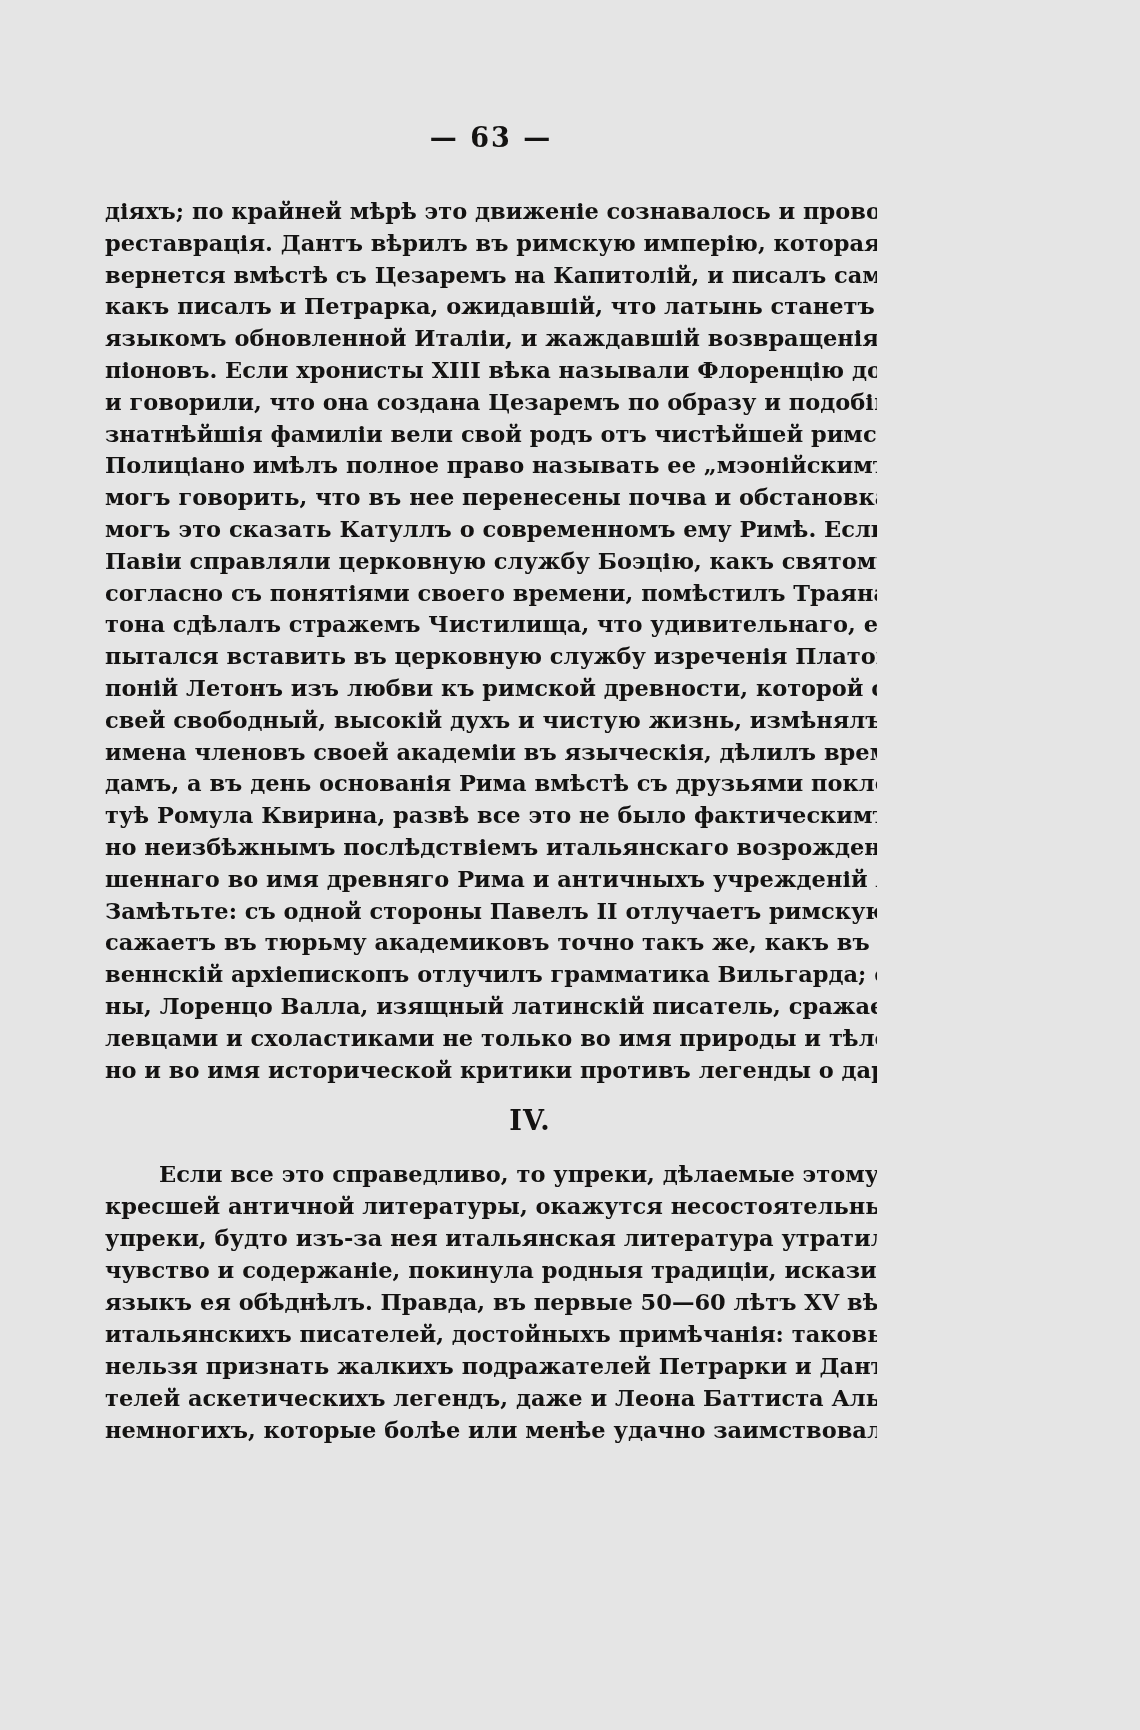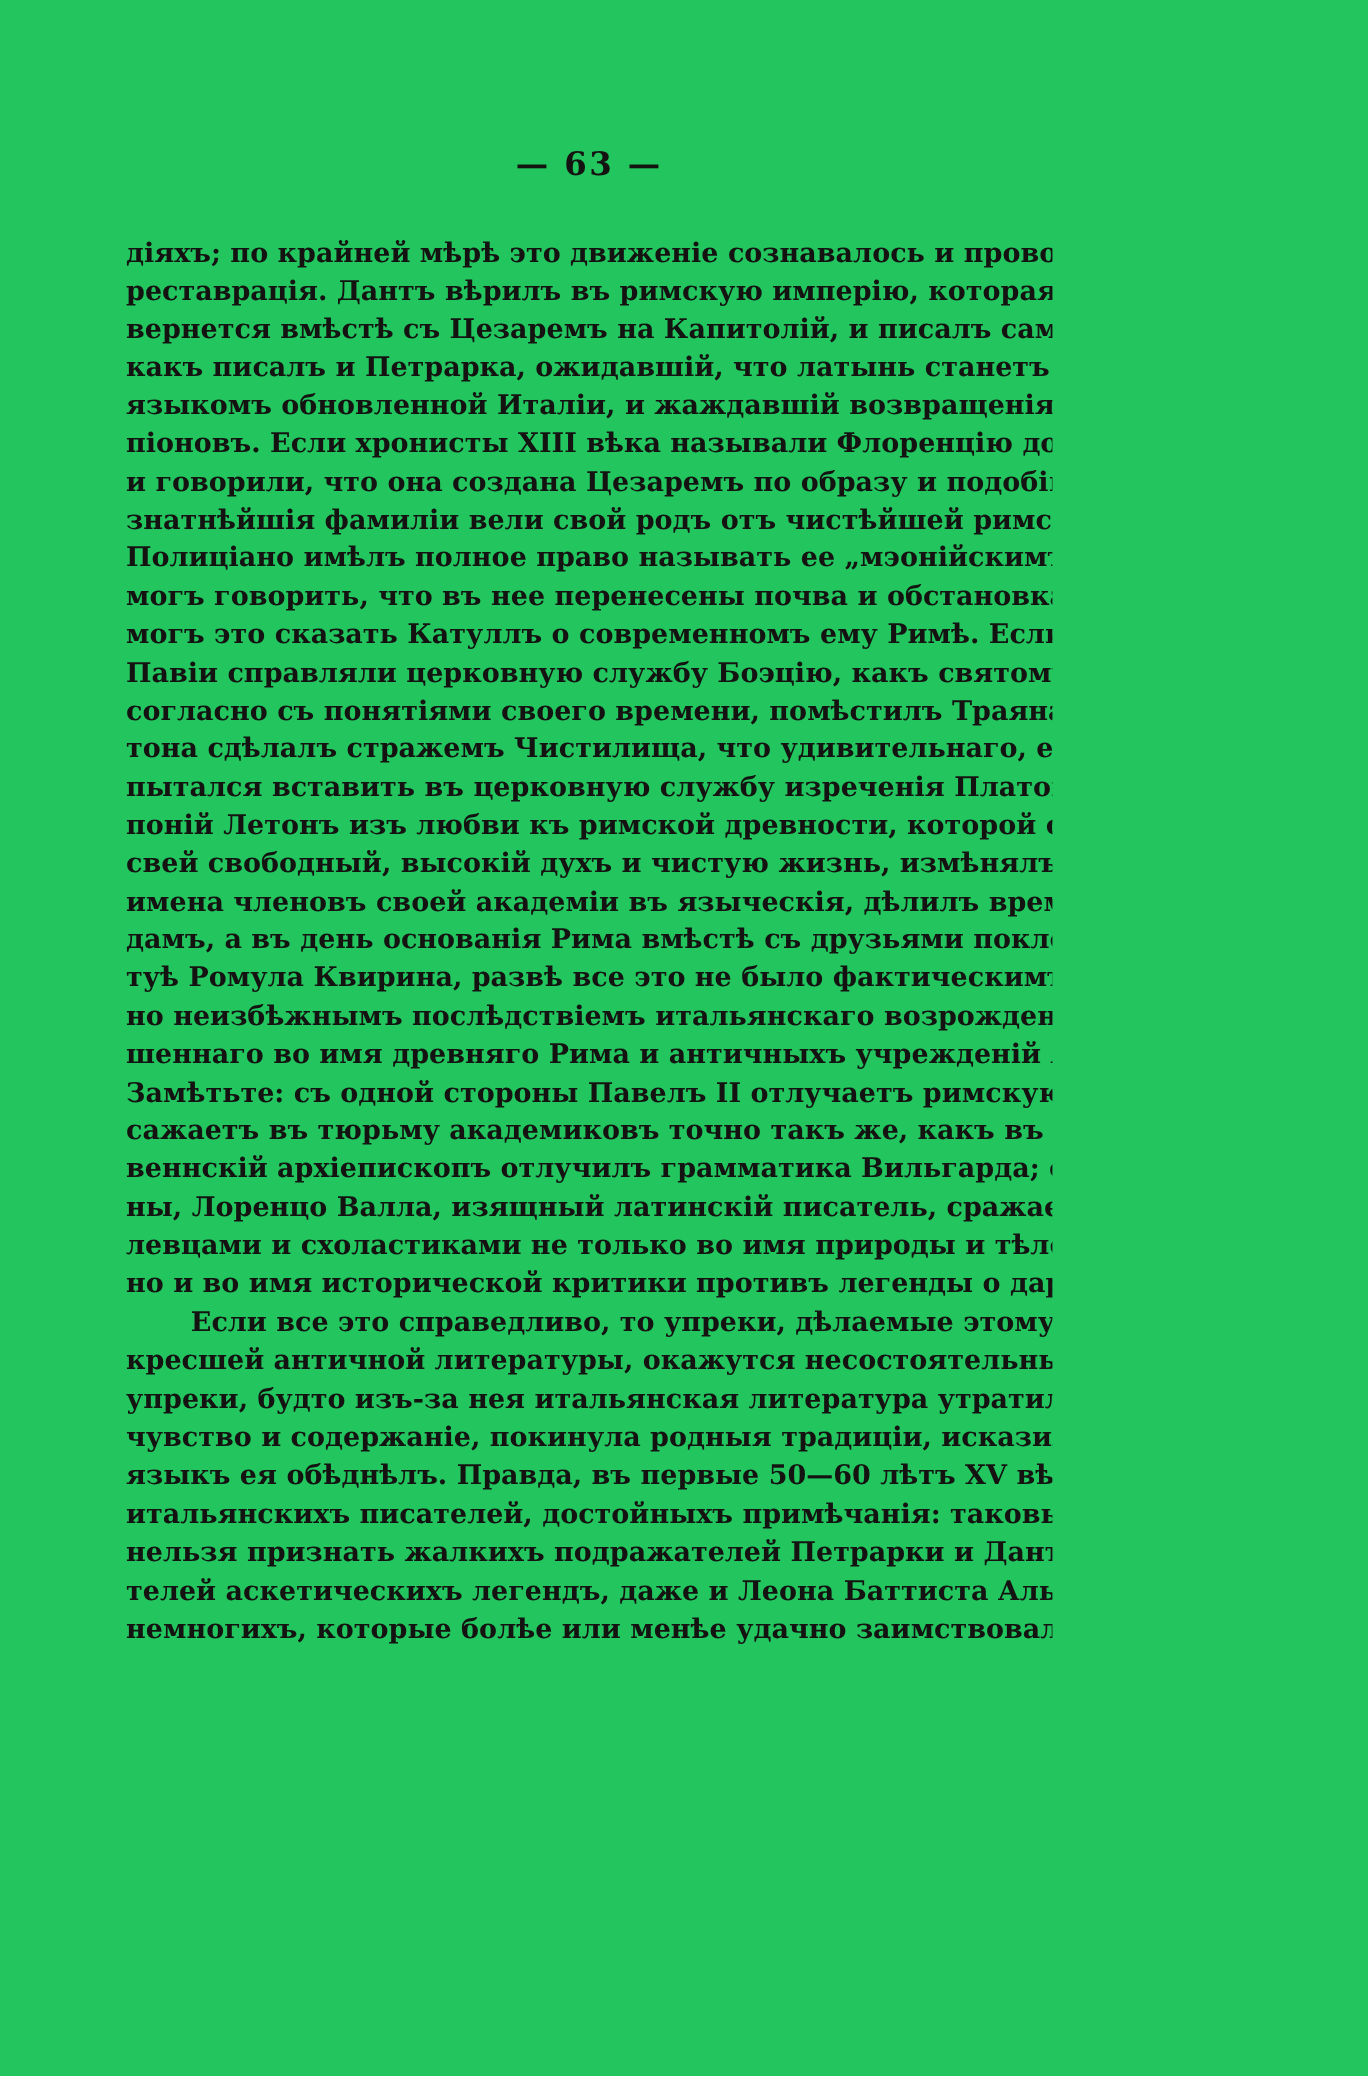--- a/index.html
+++ b/index.html
@@ -4,21 +4,21 @@
 <style>
   html, body {
     margin: 0;
     padding: 0;
     background: #ffffff;
   }
   .page {
     position: relative;
     width: 1140px;
     height: 1730px;
-    background: #22c55e;
+    background: #e5e5e5;
     color: #141312;
     font-family: "DejaVu Serif", serif;
     font-weight: 700;
     overflow: hidden;
   }
   .pageno {
     position: absolute;
     top: 122px;
     left: 105px;
     width: 772px;
@@ -94,20 +94,21 @@
         <div class="line">но неизбѣжнымъ послѣдствіемъ итальянскаго возрожденія, провозгла-</div>
         <div class="line">шеннаго во имя древняго Рима и античныхъ учрежденій Арнольда?</div>
         <div class="line">Замѣтьте: съ одной стороны Павелъ II отлучаетъ римскую академію и</div>
         <div class="line">сажаетъ въ тюрьму академиковъ точно такъ же, какъ въ XI вѣкѣ Ра-</div>
         <div class="line">веннскій архіепископъ отлучилъ грамматика Вильгарда; съ другой сторо-</div>
         <div class="line">ны, Лоренцо Валла, изящный латинскій писатель, сражается съ аристоте-</div>
         <div class="line">левцами и схоластиками не только во имя природы и тѣлесной страсти,</div>
         <div class="line">но и во имя исторической критики противъ легенды о дарѣ Констан-</div>
       </div>
 
+    <div class="heading">IV.</div>
 
     <div class="para p2">
         <div class="line indent">Если все это справедливо, то упреки, дѣлаемые этому культу вос-</div>
         <div class="line">кресшей античной литературы, окажутся несостоятельными, а также и</div>
         <div class="line">упреки, будто изъ-за нея итальянская литература утратила религіозное</div>
         <div class="line">чувство и содержаніе, покинула родныя традиціи, исказила формы, а</div>
         <div class="line">языкъ ея обѣднѣлъ. Правда, въ первые 50—60 лѣтъ XV вѣка не было</div>
         <div class="line">итальянскихъ писателей, достойныхъ примѣчанія: таковыми, конечно,</div>
         <div class="line">нельзя признать жалкихъ подражателей Петрарки и Данта, продолжа-</div>
         <div class="line">телей аскетическихъ легендъ, даже и Леона Баттиста Альберти и тѣхъ</div>

